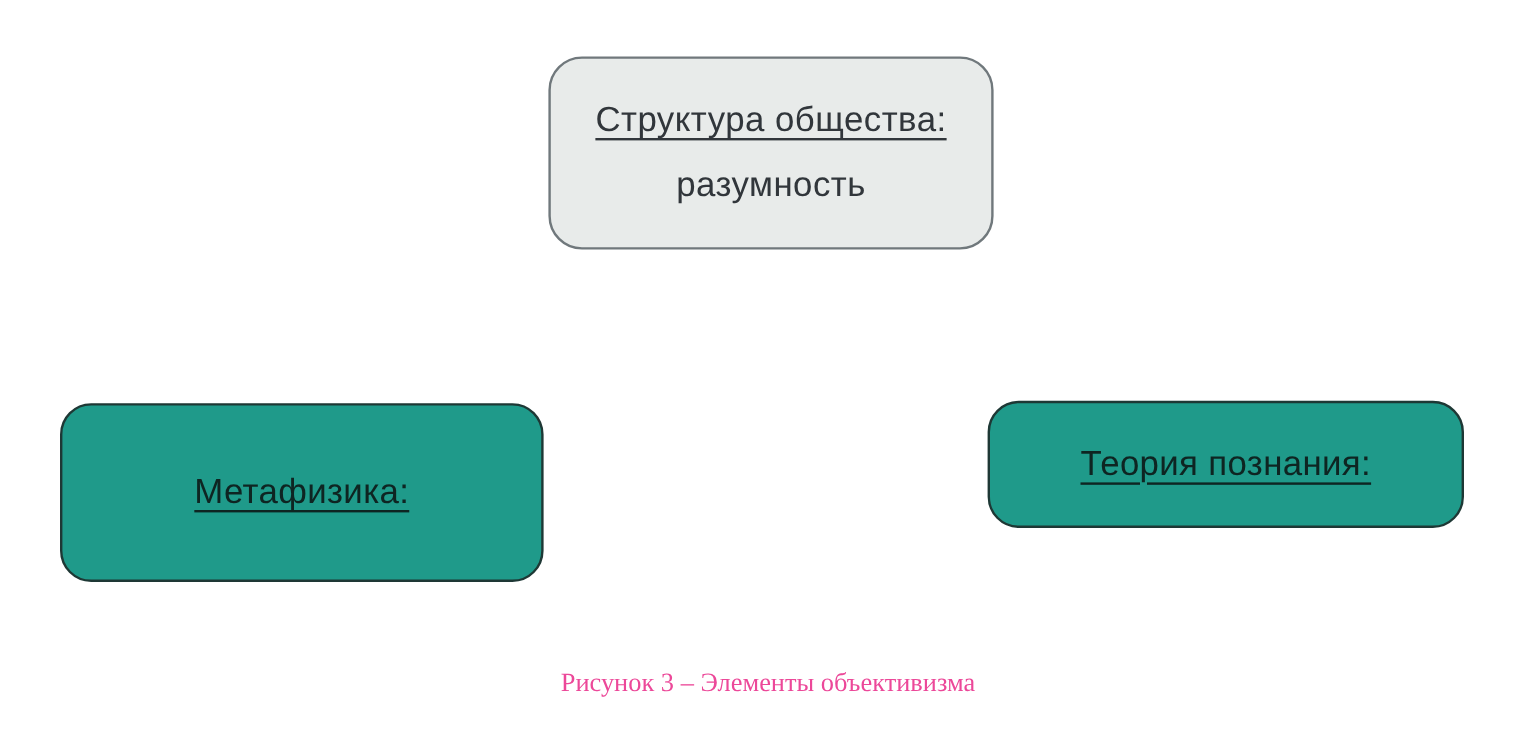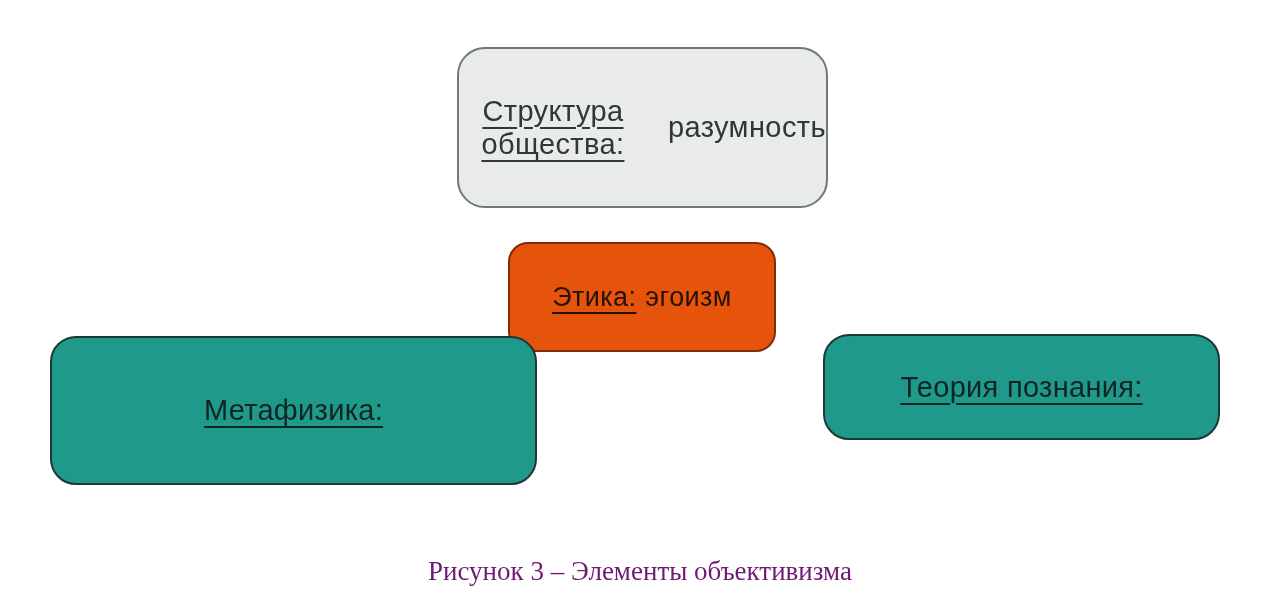--- a/index.html
+++ b/index.html
@@ -11,21 +11,21 @@
     position: relative;
     width: 1280px;
     height: 615px;
     background: #ffffff;
     overflow: hidden;
     font-family: "Liberation Sans", "DejaVu Sans", sans-serif;
   }
   .box {
     position: absolute;
     display: flex;
-    flex-direction: row;
+    flex-direction: column;
     align-items: center;
     justify-content: center;
     text-align: center;
     box-sizing: border-box;
     border-style: solid;
   }
   .box-title {
     text-decoration: underline;
     text-underline-offset: 6px;
     text-decoration-thickness: 2px;
@@ -48,21 +48,21 @@
     height: 110px;
     border-width: 2px;
     border-radius: 20px;
     font-size: 27px;
     gap: 9px;
     letter-spacing: 0.4px;
   }
   .box-metaphysics {
     left: 50px;
     top: 336px;
-    width: 487px;
+    width: 403px;
     height: 149px;
     border-width: 2px;
     border-radius: 26px;
     font-size: 29px;
     gap: 10px;
     letter-spacing: 0.3px;
   }
   .box-epistemology {
     left: 823px;
     top: 334px;
@@ -74,38 +74,34 @@
     gap: 10px;
     letter-spacing: 0.3px;
   }
   .figure-caption {
     position: absolute;
     left: 0;
     top: 556px;
     width: 100%;
     text-align: center;
     font-family: "Liberation Serif", "DejaVu Serif", serif;
-    font-size: 27px;
-    color: #701a75;
+    font-size: 22px;
+    color: #ec4899;
   }
 </style>
 </head>
 <body>
 
 <div class="canvas">
 
   <div class="box box-society" style="background-color: rgb(232, 235, 234); border-color: rgb(112, 120, 124); color: rgb(49, 54, 59);">
     <span class="box-title">Структура общества:</span>
     <span class="box-value">разумность</span>
   </div>
 
-  <div class="box box-ethics" style="background-color: rgb(229, 84, 10); border-color: rgb(126, 45, 11); color: rgb(36, 18, 8);">
-    <span class="box-title">Этика:</span>
-    <span class="box-value">эгоизм</span>
-  </div>
 
   <div class="box box-metaphysics" style="background-color: rgb(31, 154, 138); border-color: rgb(30, 56, 53); color: rgb(14, 37, 34);">
     <span class="box-title">Метафизика:</span>
   </div>
 
   <div class="box box-epistemology" style="background-color: rgb(31, 154, 138); border-color: rgb(30, 56, 53); color: rgb(14, 37, 34);">
     <span class="box-title">Теория познания:</span>
   </div>
 
   <div class="figure-caption">Рисунок 3 – Элементы объективизма</div>

